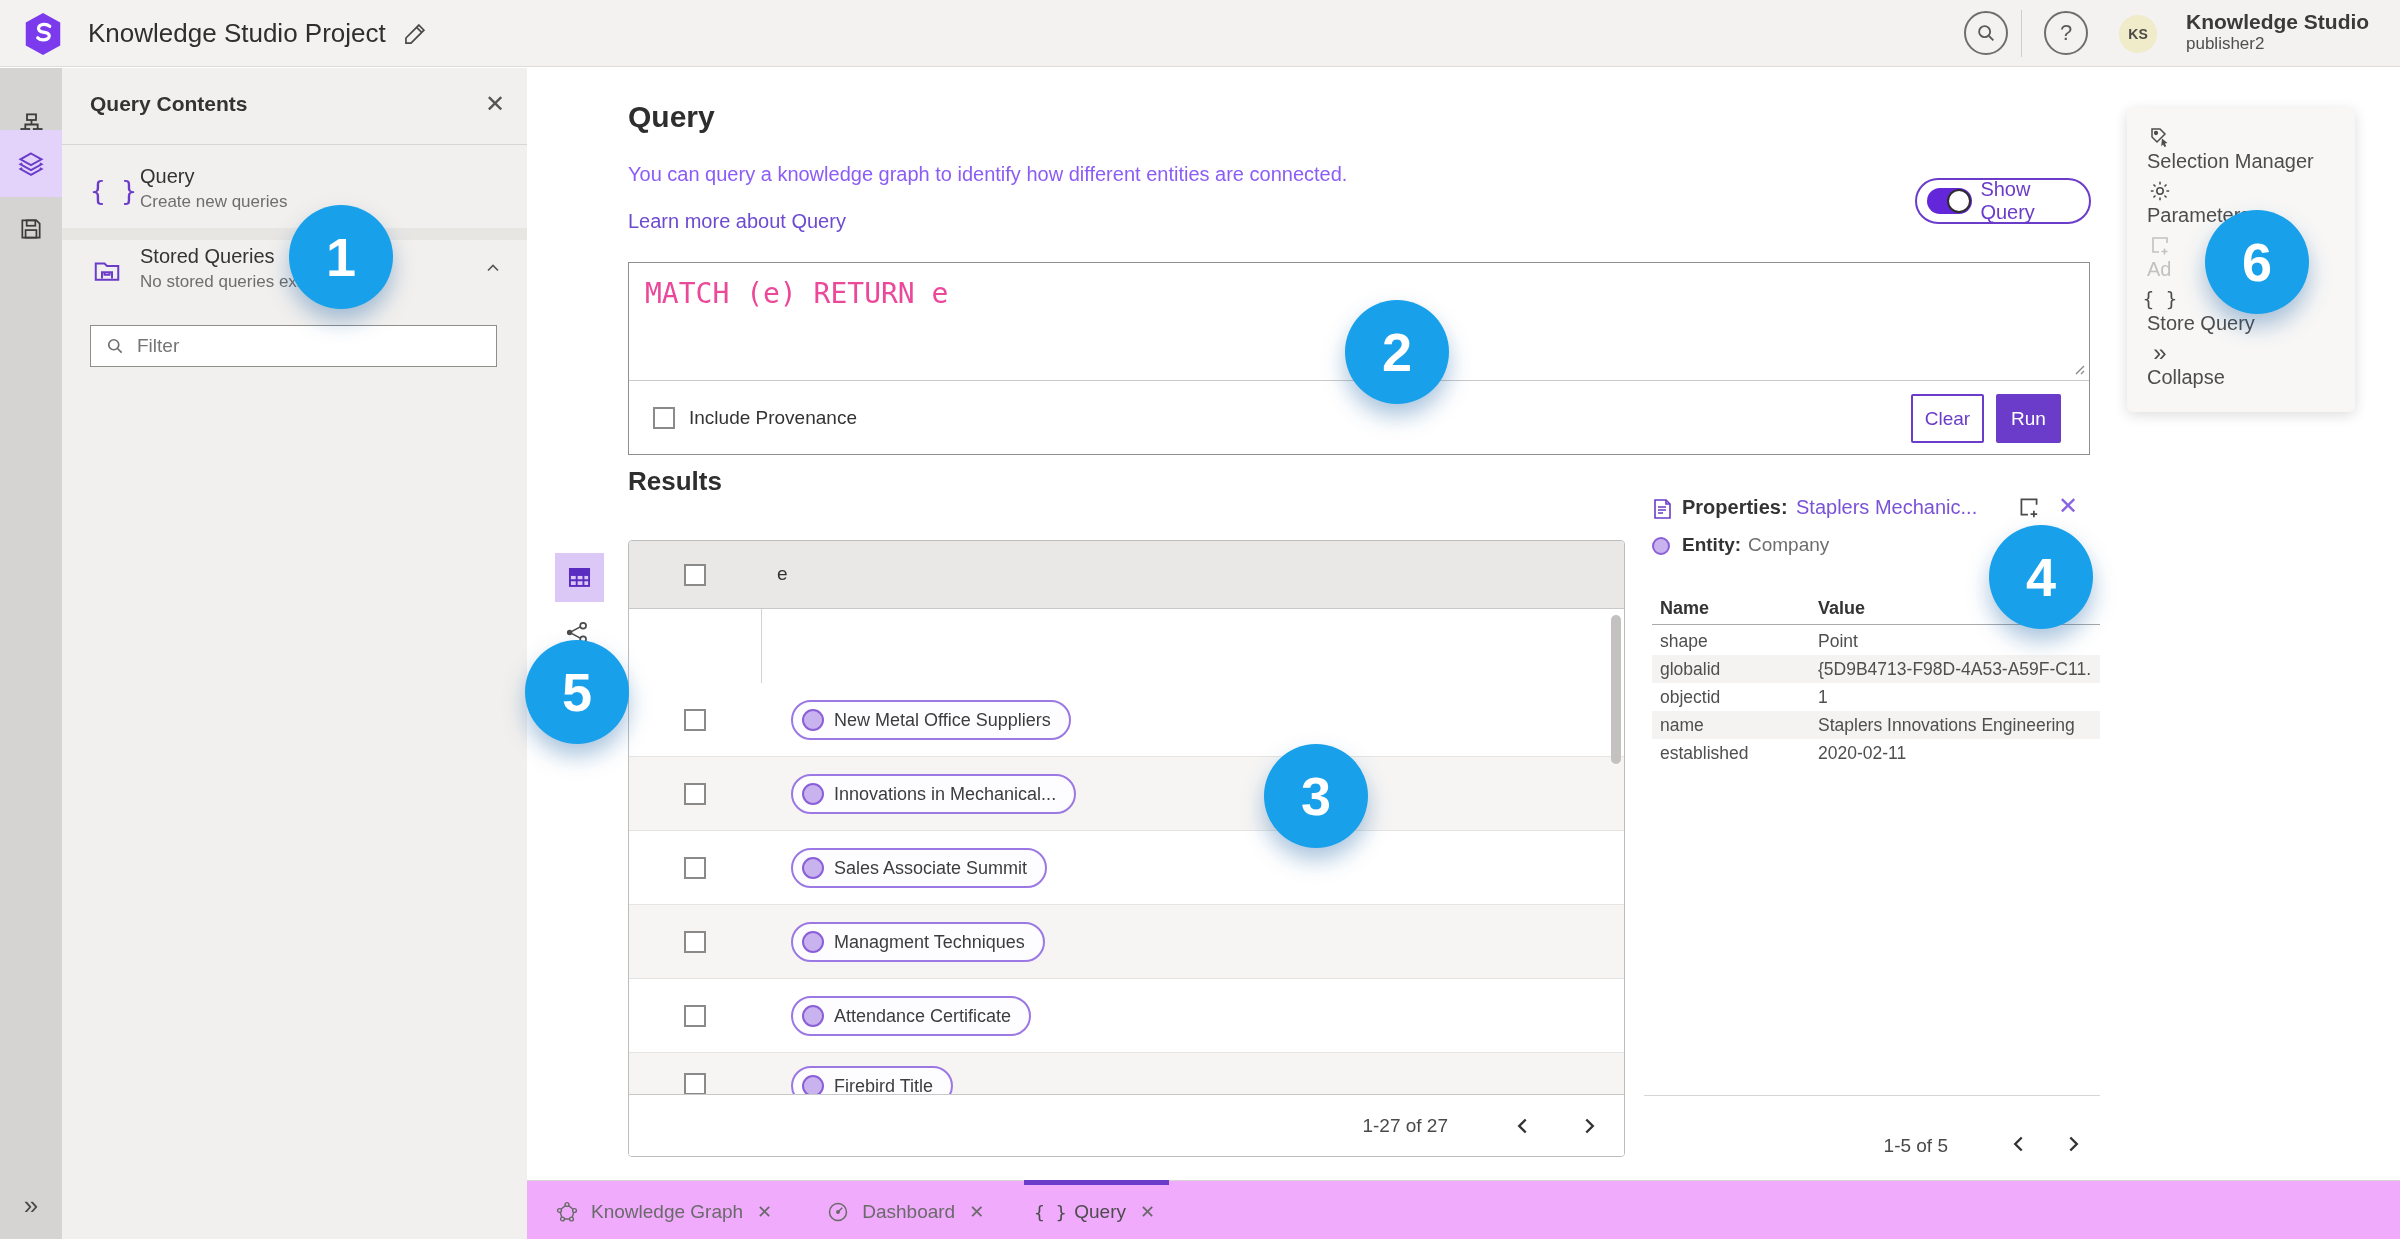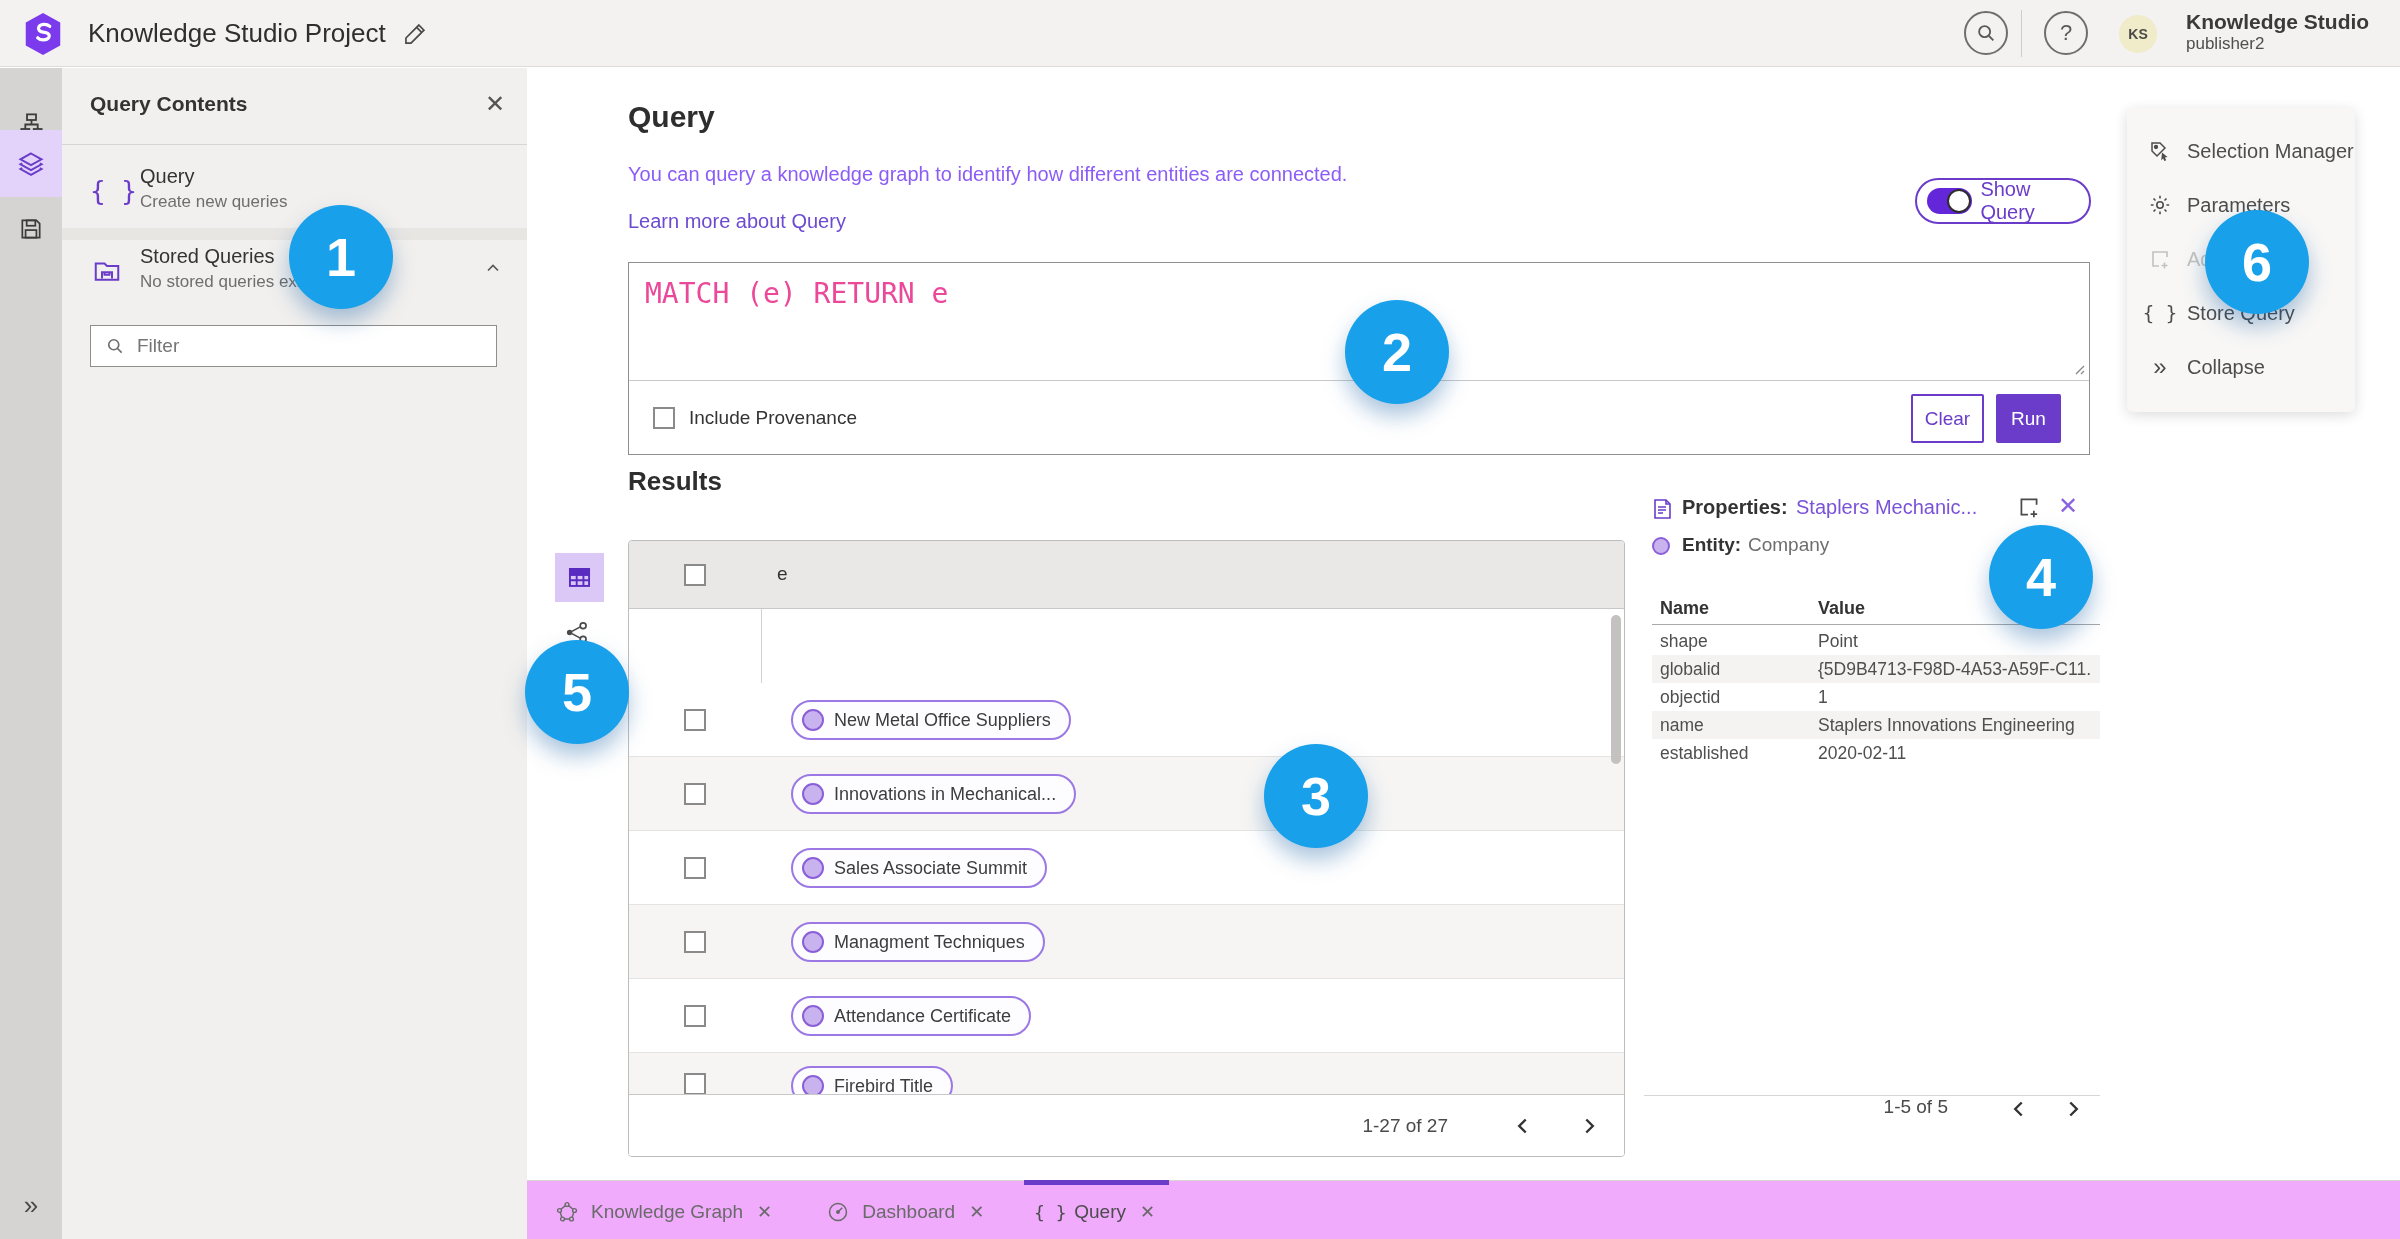--- a/index.html
+++ b/index.html
@@ -92,28 +92,28 @@
   .pp-ent-row { position:absolute; left:0; top:44px; height:26px; }
   .pp-sw { position:absolute; left:8px; top:3px; width:18px; height:18px; border-radius:50%; background:#c9b3ef; border:2px solid #8a5fd8; }
   .pp-ent-lbl { position:absolute; left:38px; top:0; font-size:19px; font-weight:700; color:#333; }
   .pp-ent-val { position:absolute; left:104px; top:0; font-size:19px; color:#6e6e6e; }
   .pp-th { position:absolute; top:108px; font-size:18px; font-weight:700; color:#333; }
   .pp-hline { position:absolute; left:8px; top:134px; width:448px; height:1px; background:#a9a9a9; }
   .prow { position:absolute; left:8px; width:448px; height:28px; font-size:17.5px; color:#4f4f4f; line-height:28px; }
   .prow.alt { background:#f4f3f1; }
   .prow .pn { position:absolute; left:8px; }
   .prow .pv { position:absolute; left:166px; width:274px; white-space:nowrap; overflow:hidden; }
-  .pp-foot { position:absolute; left:0; bottom:0; width:456px; height:62px; border-top:1px solid #d6d6d4; display:flex; align-items:flex-start; justify-content:flex-end; }
+  .pp-foot { position:absolute; left:0; bottom:0; width:456px; height:62px; border-top:1px solid #d6d6d4; display:flex; align-items:flex-end; justify-content:flex-end; }
   .pp-foot .pg-range { margin-right:58px; }
   .pp-foot .pg-prev { margin-right:28px; }
   .pp-foot .pg-next { margin-right:14px; }
 
   
   .smenu { position:absolute; left:2127px; top:108px; width:228px; height:304px; background:#f8f7f6; border-radius:6px; box-shadow:0 3px 14px rgba(0,0,0,.14); z-index:10; padding:16px 0; }
-  .sm-item { display:flex; align-items:center; height:54px; padding-left:20px; color:#4d4d4d; cursor:pointer; }
+  .sm-item { display:flex; align-items:flex-start; height:54px; padding-left:20px; color:#4d4d4d; cursor:pointer;flex-direction:column; }
   .sm-item.disabled { color:#c3c1bf; cursor:default; }
   .sm-item .sm-ic { width:26px; height:26px; margin-right:14px; flex:none; display:flex; align-items:center; justify-content:center; }
   .sm-item .sm-lb { font-size:20px; white-space:nowrap; }
 
   
   .tabbar { position:absolute; left:527px; top:1180px; width:1873px; height:59px; background:#f0abfc; border-top:1px solid #d8d6d4; display:flex; align-items:stretch; padding-left:14px; z-index:6; }
   .tab { display:flex; align-items:center; gap:12px; padding:0 14px; margin-right:26px; color:#6a6a6a; font-size:19px; cursor:pointer; border-top:5px solid transparent; margin-top:-1px; }
   .tab.active { border-top-color:#6a3cc9; color:#4c4c4c; }
   .tab .tclose { font-size:18px; color:#6a6a6a; margin-left:2px; }
   .tab .tic { width:24px; height:24px; display:flex; align-items:center; justify-content:center; }

